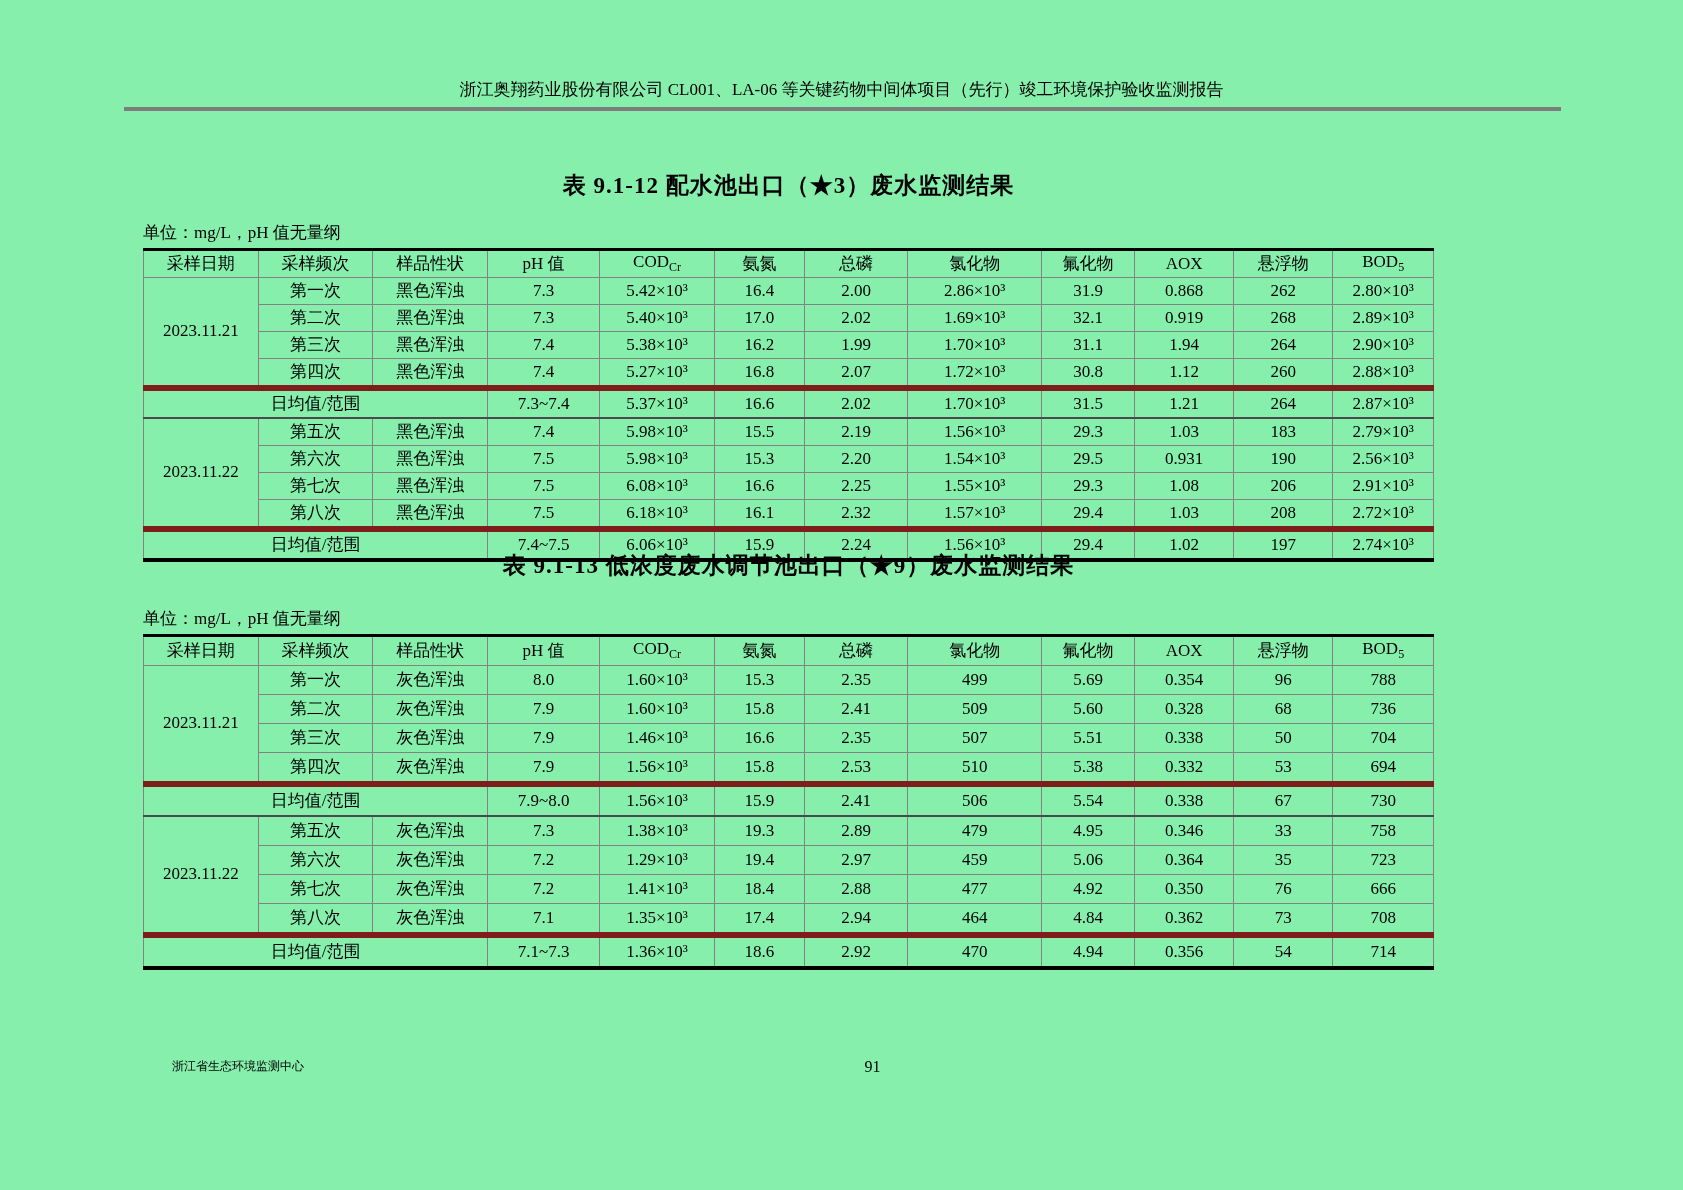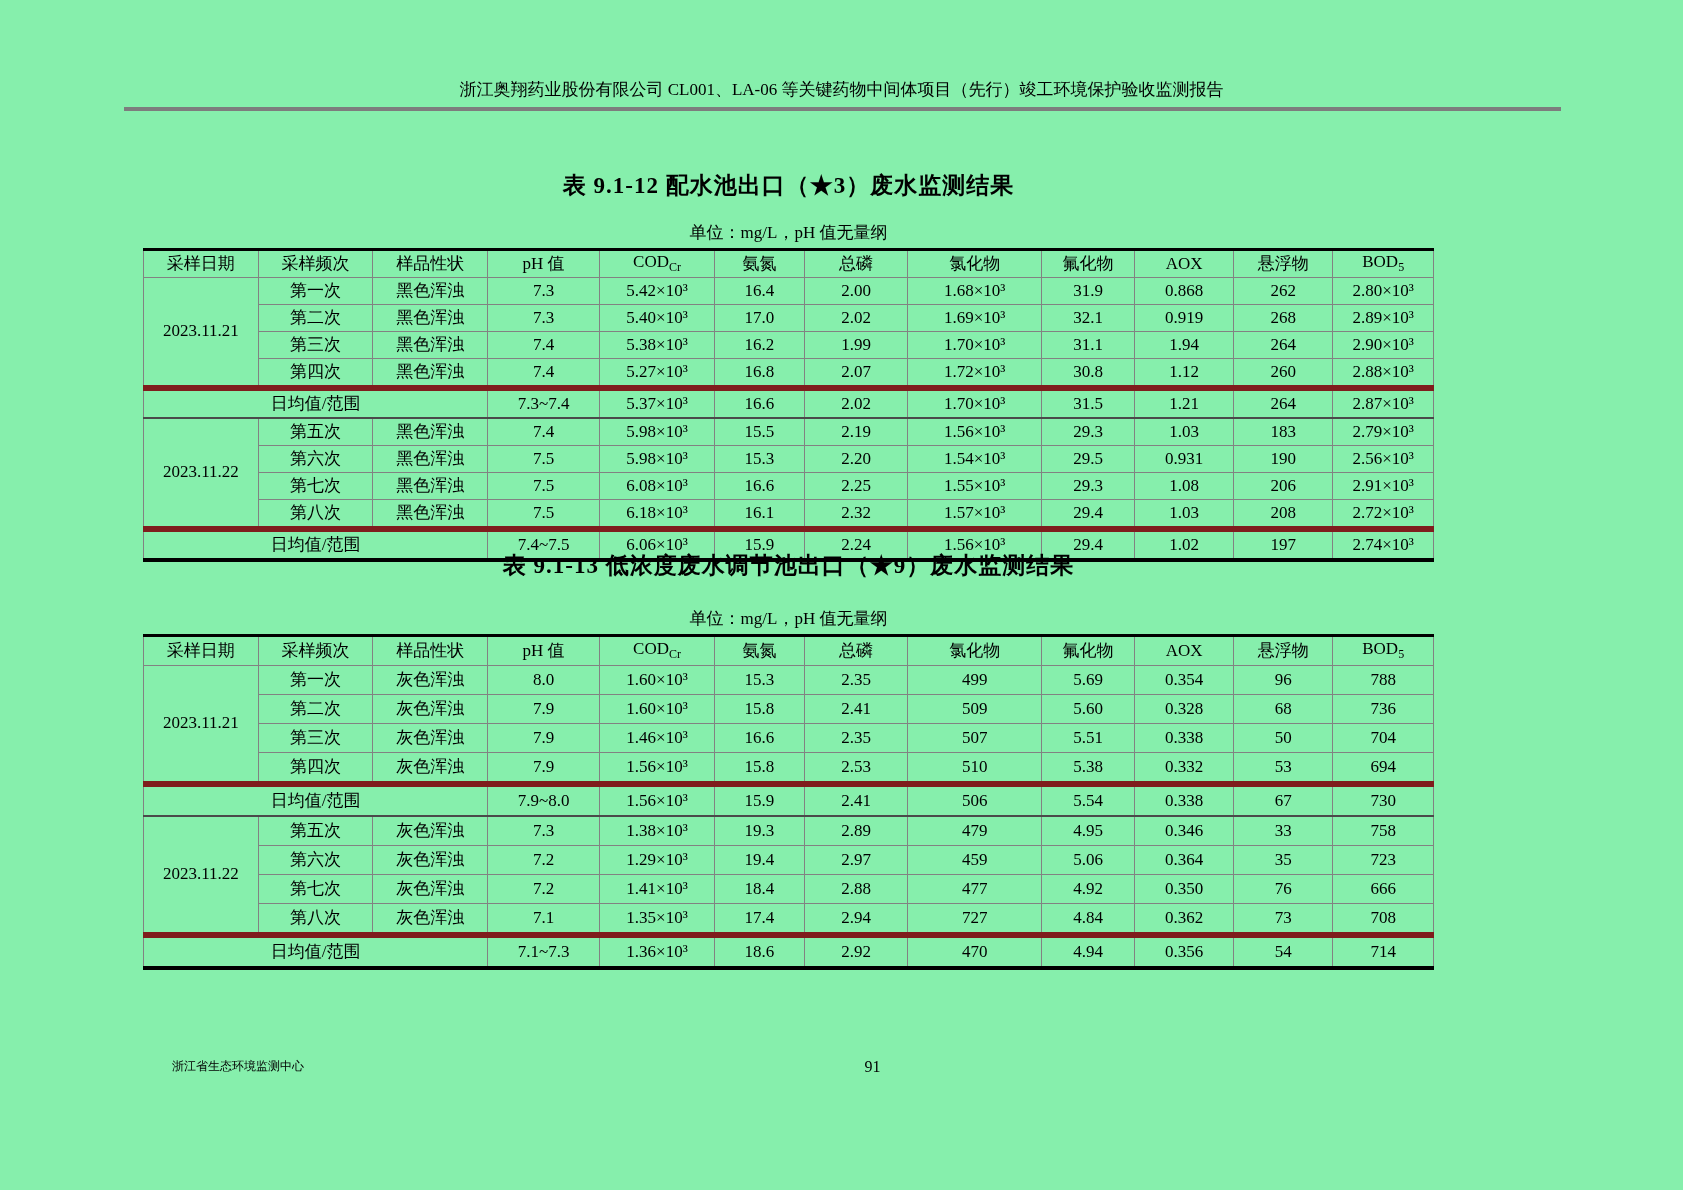--- a/index.html
+++ b/index.html
@@ -37,21 +37,21 @@
   #block-1 { top: 158px; }
   #block-2 { top: 538px; }
   .table-title {
     margin: 12px;
     text-align: center;
     font-size: 23px;
     font-weight: bold;
     letter-spacing: 1px;
   }
   .unit-note {
-    text-align: center;
+    text-align: left;
     font-size: 17px;
     margin-top: 20px;
     margin-bottom: 4px;
   }
   #block-2 .unit-note { margin-top: 26px; }
   table.monitor {
     width: 100%;
     border-collapse: collapse;
     table-layout: fixed;
     border-top: 3px solid #000000;
@@ -135,21 +135,21 @@
         </thead>
         <tbody>
           <tr>
             <td rowspan="4">2023.11.21</td>
             <td>第一次</td>
             <td>黑色浑浊</td>
             <td>7.3</td>
             <td>5.42×10³</td>
             <td>16.4</td>
             <td>2.00</td>
-            <td>1.68×10³</td>
+            <td>2.86×10³</td>
             <td>31.9</td>
             <td>0.868</td>
             <td>262</td>
             <td>2.80×10³</td>
           </tr>
           <tr>
             <td>第二次</td>
             <td>黑色浑浊</td>
             <td>7.3</td>
             <td>5.40×10³</td>
@@ -408,21 +408,21 @@
             <td>76</td>
             <td>666</td>
           </tr>
           <tr>
             <td>第八次</td>
             <td>灰色浑浊</td>
             <td>7.1</td>
             <td>1.35×10³</td>
             <td>17.4</td>
             <td>2.94</td>
-            <td>727</td>
+            <td>464</td>
             <td>4.84</td>
             <td>0.362</td>
             <td>73</td>
             <td>708</td>
           </tr>
           <tr class="daily-row">
             <td colspan="3">日均值/范围</td>
             <td>7.1~7.3</td>
             <td>1.36×10³</td>
             <td>18.6</td>

